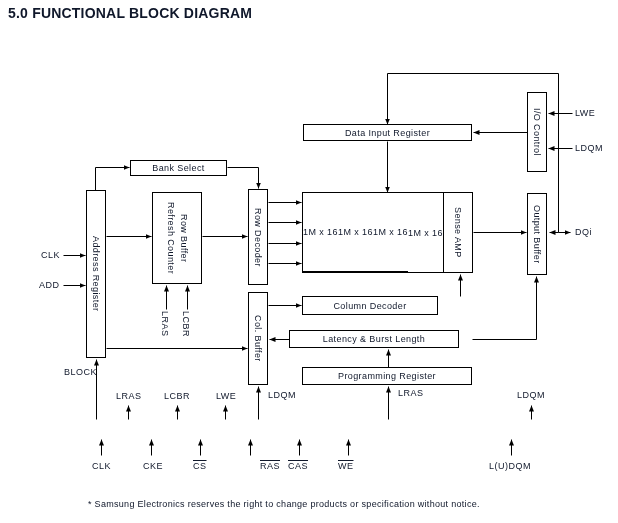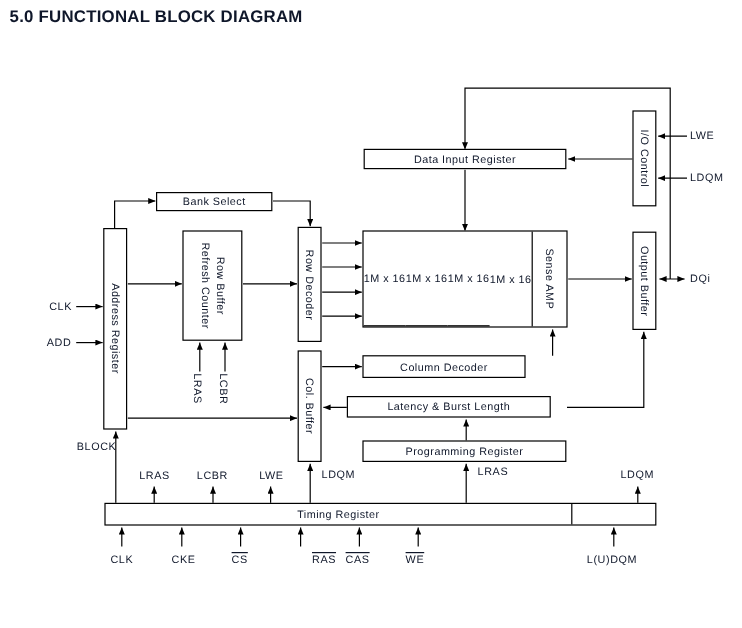--- a/index.html
+++ b/index.html
@@ -172,24 +172,20 @@
   </div>
 
   <div class="box" style="left:289px;top:330px;width:170px;height:18px;text-align:center;">
     <span>Latency &amp; Burst Length</span>
   </div>
 
   <div class="box" style="left:302px;top:367px;width:170px;height:18px;">
     <span>Programming Register</span>
   </div>
 
-  <div class="box" style="left:87px;top:419px;width:460px;height:19px;padding:0;">
-    <div class="tr-label">Timing Register</div>
-    <div class="tr-divider"></div>
-  </div>
 
   <div class="lbl" style="left:41px;top:250px;">CLK</div>
   <div class="lbl" style="left:39px;top:280px;">ADD</div>
   <div class="lbl" style="left:64px;top:367px;">BLOCK</div>
 
   <div class="vlbl" style="left:160px;top:311px;">LRAS</div>
   <div class="vlbl" style="left:181px;top:311px;">LCBR</div>
 
   <div class="lbl" style="left:575px;top:108px;">LWE</div>
   <div class="lbl" style="left:575px;top:143px;">LDQM</div>
@@ -203,14 +199,15 @@
   <div class="lbl" style="left:517px;top:390px;">LDQM</div>
 
   <div class="lbl" style="left:92px;top:461px;">CLK</div>
   <div class="lbl" style="left:143px;top:461px;">CKE</div>
   <div class="lbl ovl" style="left:193px;top:461px;">CS</div>
   <div class="lbl ovl" style="left:240px;top:461px;padding-left:20px;">RAS</div>
   <div class="lbl ovl" style="left:288px;top:461px;">CAS</div>
   <div class="lbl ovl" style="left:338px;top:461px;">WE</div>
   <div class="lbl" style="left:489px;top:461px;">L(U)DQM</div>
 
+  <div id="footer">* Samsung Electronics reserves the right to change products or specification without notice.</div>
 
 </div>
 
 </body></html>

